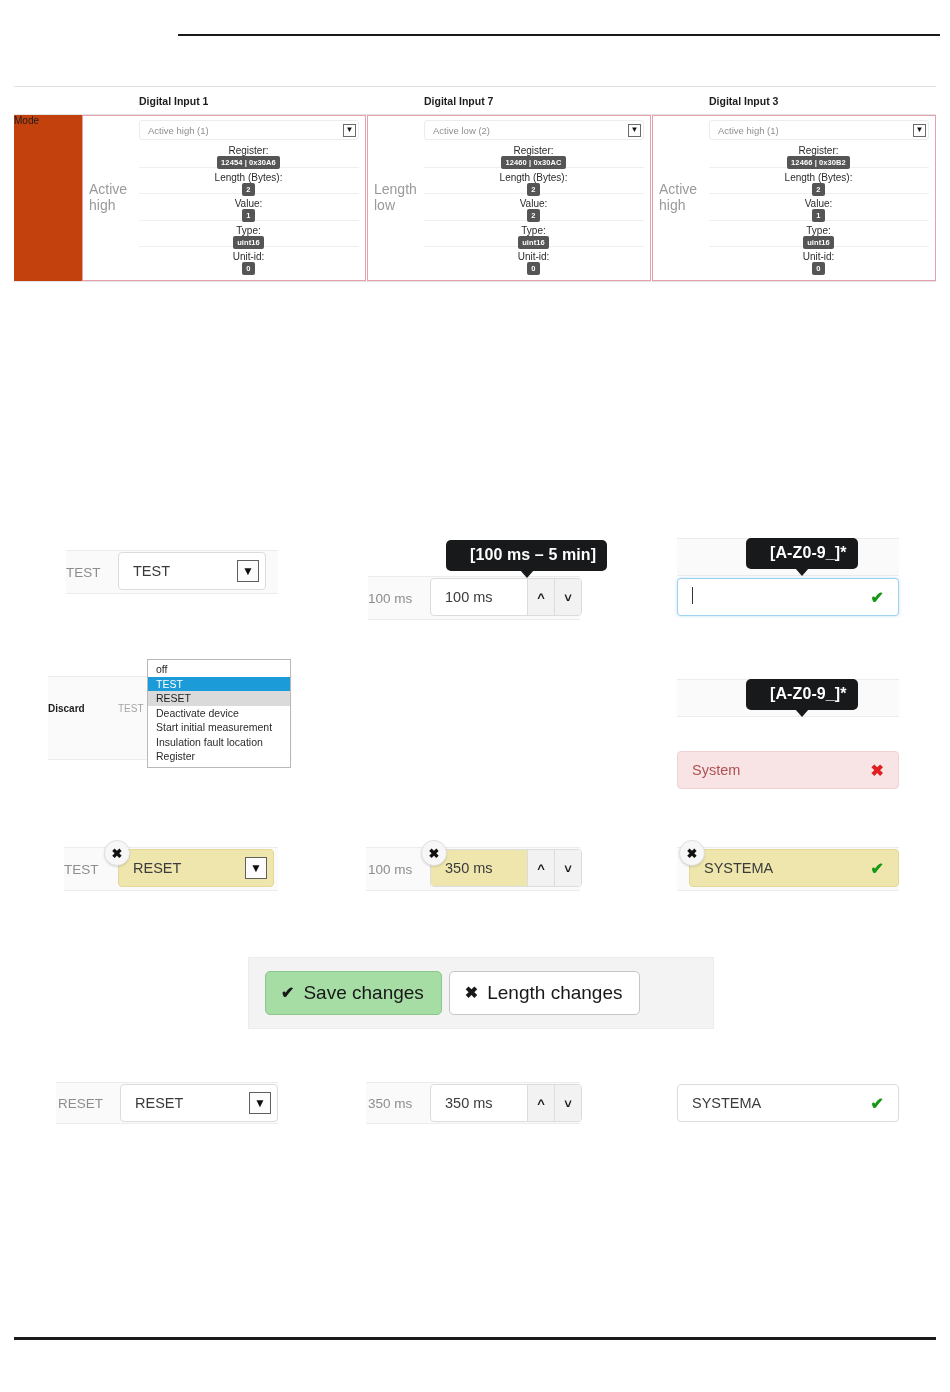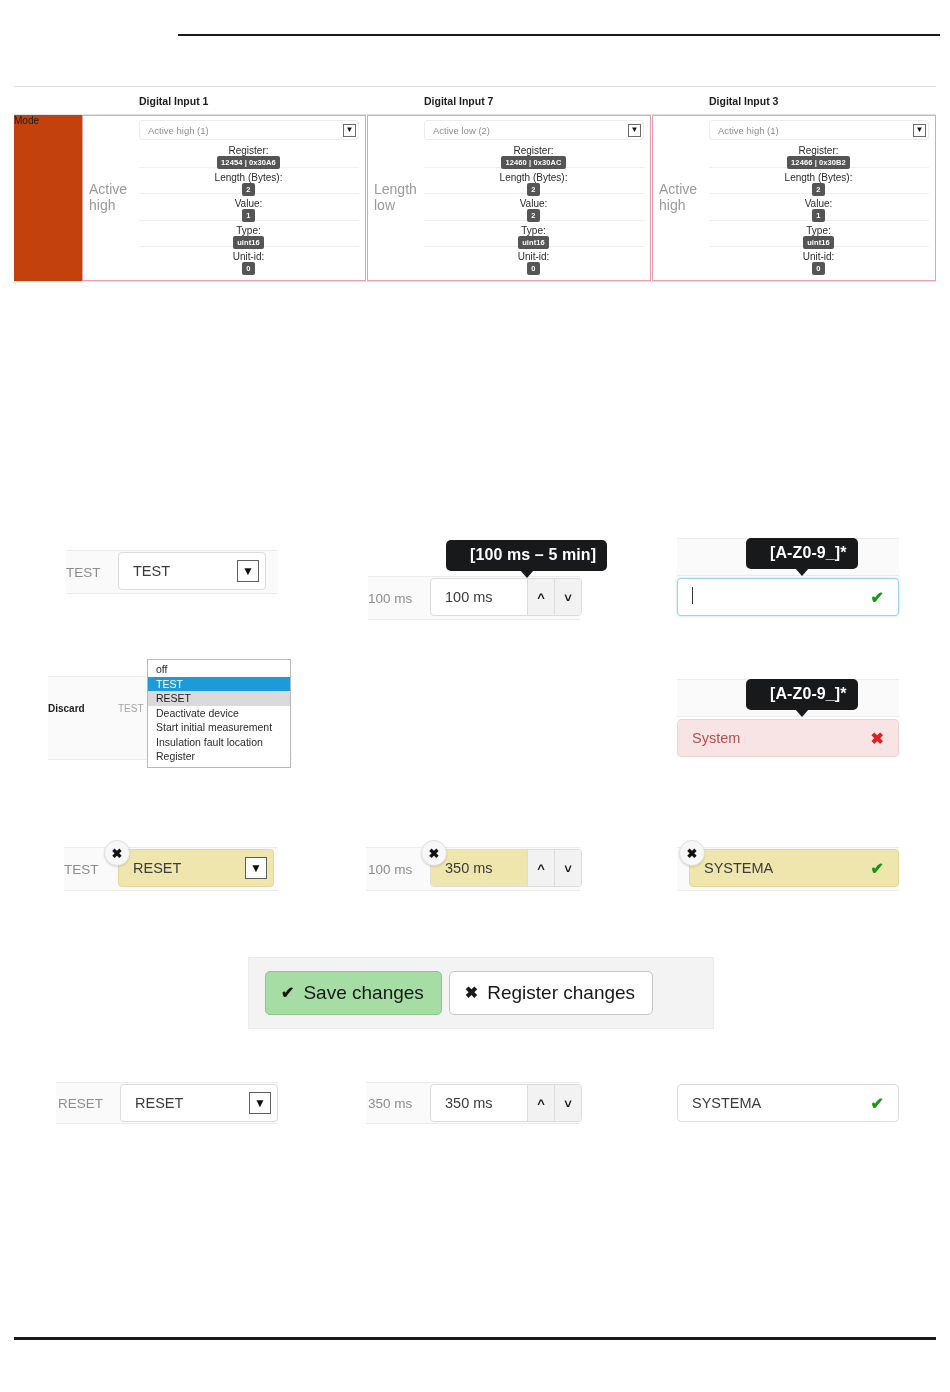--- a/index.html
+++ b/index.html
@@ -156,21 +156,21 @@
 
   
   .ctl-text {
     border:1px solid #dcdcdc; border-radius:4px;
     background:#fff; height:38px;
     display:flex; align-items:center; justify-content:space-between;
     padding:0 14px;
     font-size:14.5px; color:#3b3b3b;
   }
   .ctl-text.focus { border:1px solid #9fd2ef; box-shadow:0 0 3px rgba(120,190,230,.5); }
-  .ctl-text.err   { background:#f8e4e4; border-color:#f0d2d2; color:#b05050; }
+  .ctl-text.err   { background:#f8e4e4; border-color:#f0d2d2; color:#b05050;margin-top:32px; }
   .ctl-text.mod   { background:#efe6ae; border-color:#e3d898; }
   .ok-check  { color:#159615; font-size:16px; font-weight:bold; }
   .bad-cross { color:#e02020; font-size:16px; font-weight:bold; }
   .caretbar {
     display:inline-block; width:1px; height:17px; background:#333;
   }
 
   
   .tip {
     position:absolute;
@@ -463,21 +463,21 @@
   </div>
 
   <div class="wcell" style="left:248px; top:957px; width:466px;">
     <div class="actionbar">
       <div class="btn save">
         <span class="gl">✔</span>
         <span>Save changes</span>
       </div>
       <div class="btn">
         <span class="gl">✖</span>
-        <span>Register changes</span>
+        <span>Length changes</span>
       </div>
     </div>
   </div>
 
   <div class="wcell strip" style="left:56px; top:1082px; width:222px; height:42px;"></div>
   <div class="wcell oldval" style="left:58px; top:1092px; width:58px; height:22px;">RESET</div>
   <div class="wcell" style="left:120px; top:1084px; width:158px;">
     <div class="ctl-select">
       <span>RESET</span>
       <span class="caret-box">▼</span>

